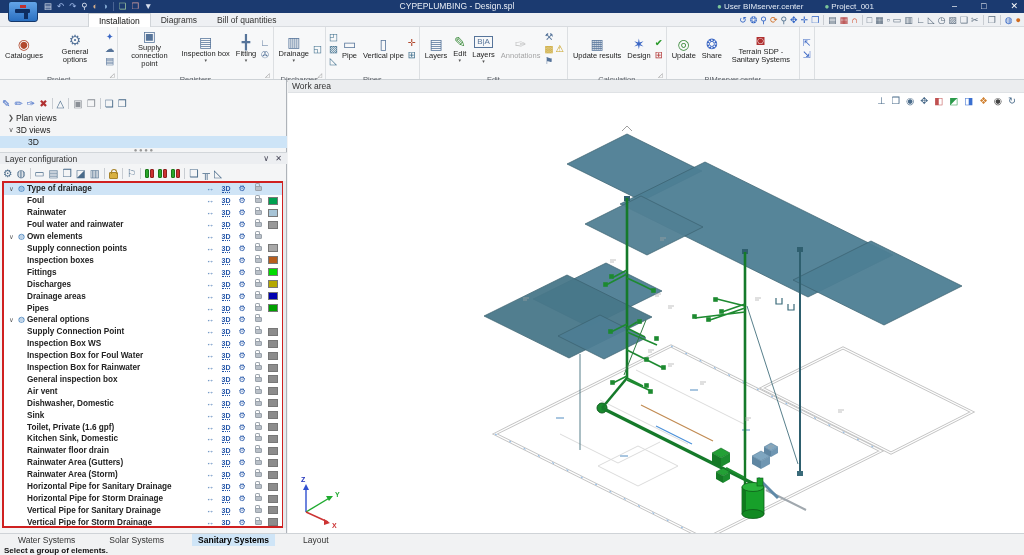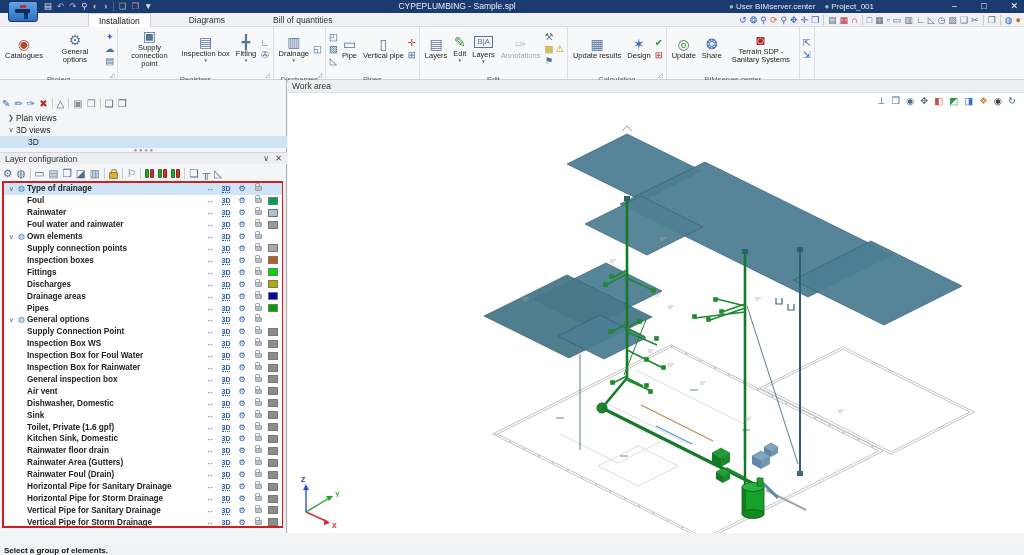--- a/index.html
+++ b/index.html
@@ -11,30 +11,30 @@
   .appicon{position:absolute;left:8px;top:1px;width:30px;height:21px;border-radius:3px;
     background:linear-gradient(#63a4e8,#2a6fc0);border:1px solid #15386a;z-index:5;}
   .appicon .spout{position:absolute;left:6px;top:7px;width:15px;height:4px;background:#0e2d60;border-radius:1px;}
   .appicon .neck{position:absolute;left:15px;top:10px;width:4px;height:7px;background:#0e2d60;}
   .appicon .handle{position:absolute;left:11px;top:3px;width:6px;height:3px;background:#c03030;}
   .qicons{position:absolute;left:44px;top:0;height:13px;display:flex;align-items:center;gap:5px;font-size:8.5px;}
   .qicons .ic{line-height:13px;}
   .qicons .isep{width:1px;height:9px;background:#4a6494;}
   .wtitle{position:absolute;left:150px;right:260px;top:0;height:13px;line-height:13px;text-align:center;
     color:#e8edf5;font-size:8.5px;}
-  .tbright{position:absolute;right:150px;top:0;height:13px;display:flex;align-items:center;gap:9px;
+  .tbright{position:absolute;right:150px;top:0;height:13px;display:flex;align-items:center;gap:21px;
     color:#e4ebf5;font-size:8px;}
   .tbright .ball{color:#7cc69a;font-size:8px;margin-right:2px;}
   .wctrls{position:absolute;right:6px;top:0;height:13px;display:flex;align-items:center;gap:24px;
     color:#ffffff;font-size:9px;}
   .wctrls span{cursor:default;line-height:13px;}
 
   
   .tabrow{position:absolute;left:0;top:13px;width:1024px;height:14px;background:#eef0f3;border-bottom:1px solid #d8dbdf;}
-  .rtabs{position:absolute;left:88px;top:0;height:14px;display:flex;gap:28px;}
+  .rtabs{position:absolute;left:88px;top:0;height:14px;display:flex;}
   .rtab{padding:0 10px;font-size:8.5px;line-height:14px;color:#333;}
   .rtab.active{background:#ffffff;color:#111;border:1px solid #d0d4d8;border-bottom:none;}
   .stripicons{position:absolute;right:3px;top:13px;height:14px;display:flex;align-items:center;gap:3px;font-size:9px;}
   .stripicons .isep{width:1px;height:10px;background:#c9cdd2;margin:0 1px;}
 
   
   .ribbon{position:absolute;left:0;top:27px;width:1024px;height:53px;background:#f7f8f9;
     border-bottom:1px solid #cdd2d6;display:flex;align-items:stretch;}
   .rgroup{position:relative;display:flex;flex-direction:column;border-right:1px solid #dcdfe2;padding:1px 3px 0 3px;}
   .ritems{flex:1;display:flex;align-items:center;gap:2px;}
@@ -133,21 +133,21 @@
         <span class="ic" style="color: rgb(157, 184, 232);">↶</span>
         <span class="ic" style="color: rgb(157, 184, 232);">↷</span>
         <span class="ic" style="color: rgb(216, 224, 238);">⚲</span>
         <span class="ic" style="color: rgb(216, 176, 138);">◐</span>
         <span class="ic" style="color: rgb(138, 176, 216);">◑</span>
         <span class="isep"></span>
         <span class="ic" style="color: rgb(158, 200, 158);">❏</span>
         <span class="ic" style="color: rgb(216, 160, 160);">❐</span>
         <span class="ic" style="color: rgb(216, 224, 238);">▼</span>
       </div>
-    <div class="wtitle">CYPEPLUMBING - Sample.spl</div>
+    <div class="wtitle">CYPEPLUMBING - Design.spl</div>
     <div class="tbright">
       <span><span class="ball">●</span><span>User BIMserver.center</span></span>
       <span><span class="ball">●</span><span>Project_001</span></span>
     </div>
     <div class="wctrls" id="wctrls">
         <span>–</span>
         <span>□</span>
         <span>✕</span>
       </div>
   </div>
@@ -674,21 +674,21 @@
             <span class="tagic">↔</span>
             <span class="td"><b>3D</b></span>
             <span class="gearic">⚙</span>
             <span class="lockcell">
               <span class="rlock"></span>
             </span>
             <span class="sw" style="background: rgb(140, 140, 140);"></span>
           </div>
           <div class="lrow">
             <span class="ind"></span>
-            <span class="lab">Rainwater Foul (Drain)</span>
+            <span class="lab">Rainwater Area (Storm)</span>
             <span class="tagic">↔</span>
             <span class="td"><b>3D</b></span>
             <span class="gearic">⚙</span>
             <span class="lockcell">
               <span class="rlock"></span>
             </span>
             <span class="sw" style="background: rgb(140, 140, 140);"></span>
           </div>
           <div class="lrow">
             <span class="ind"></span>
@@ -906,14 +906,20 @@
             <path d="M330,525 l-6,-4 l0,6 z" fill="#cc3333"></path>
             <text x="301" y="484" font-size="7" font-weight="bold" fill="#2233bb">Z</text>
             <text x="335" y="499" font-size="7" font-weight="bold" fill="#1faa2f">Y</text>
             <text x="332" y="530" font-size="7" font-weight="bold" fill="#cc3333">X</text>
           </g>
         </svg>
       </div>
     </div>
   </div>
 
+  <div class="bottombar" id="bottombar">
+      <div class="btab">Water Systems</div>
+      <div class="btab">Solar Systems</div>
+      <div class="btab active">Sanitary Systems</div>
+      <div class="btab">Layout</div>
+    </div>
   <div class="statusbar">Select a group of elements.</div>
 </div>
 
 </body></html>

